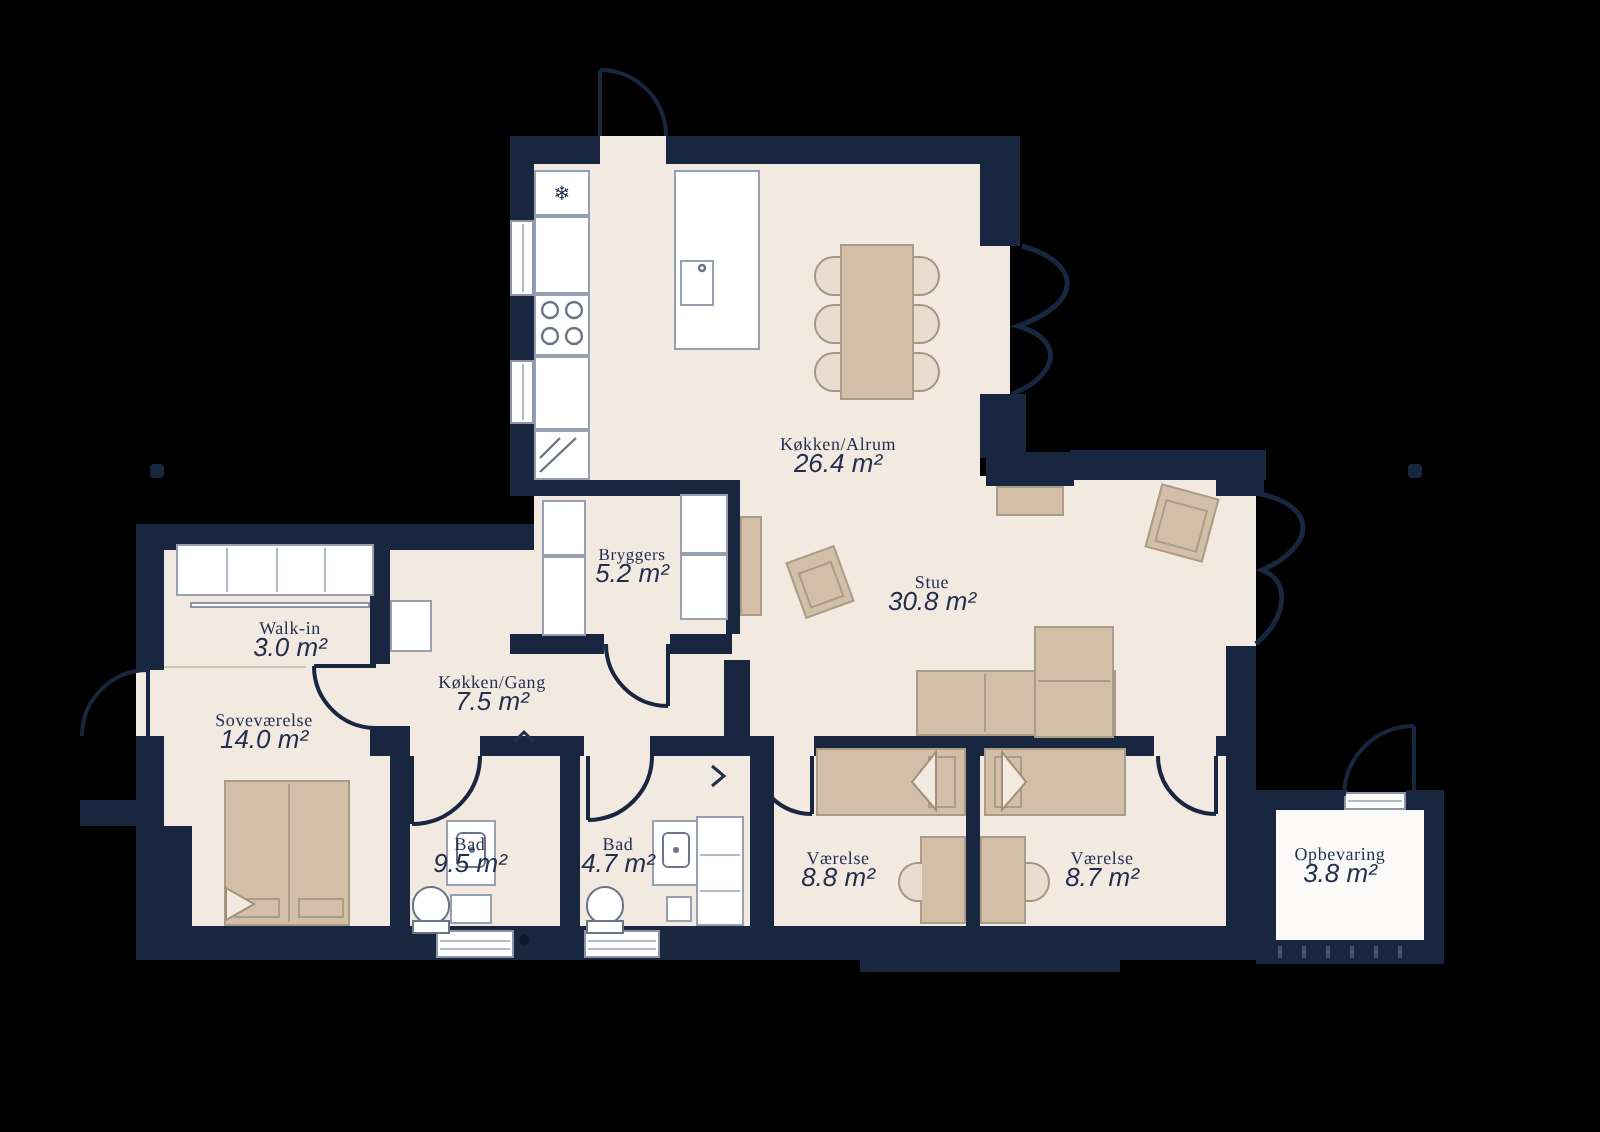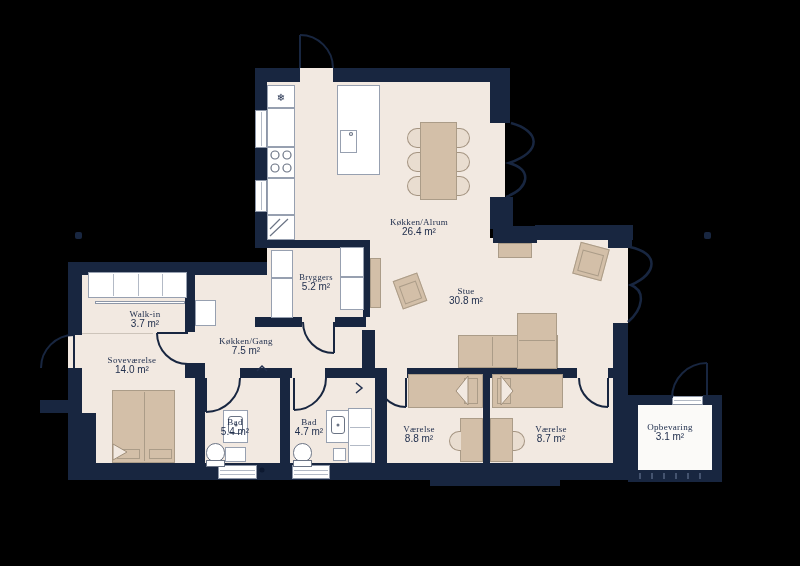--- a/index.html
+++ b/index.html
@@ -8,21 +8,21 @@
   .plan *{position:absolute;box-sizing:border-box;}
   .floor{background:#f2e9e1;}
   .wall{background:#182640;}
   .fix{background:#ffffff;border:1px solid #97a0b0;}
   .furn{background:#d3bfa8;border:1px solid #ab9c88;}
   .win{background:#ffffff;border:1px solid #8d96a7;}
   .vline{background:#b3bac6;width:1px;}
   .hline{background:#b3bac6;height:1px;}
   .rlabel{transform:translate(-50%,0);text-align:center;color:#22304e;white-space:nowrap;}
   .rname{position:static;font-size:9px;letter-spacing:.3px;line-height:10px;font-family:Liberation Serif, serif;}
-  .rarea{position:static;font-size:10px;line-height:10px;}
+  .rarea{position:static;font-size:13px;line-height:10px;font-style:italic;}
   .rlabel.small .rname{font-size:8.5px;}
   .chair{border:1.5px solid #a59582;background:#e9ddd0;}
   .chair.left{border-radius:10px 0 0 10px;border-right:none;}
   .chair.right{border-radius:0 10px 10px 0;border-left:none;}
   .toilet-bowl{background:#fff;border:1px solid #6b7485;border-radius:50% 50% 46% 46%;}
   .toilet-tank{background:#fff;border:1px solid #6b7485;}
   .vanity-bowl{border:1px solid #6b7485;border-radius:3px;left:4px;top:5px;right:4px;bottom:8px;}
   .vanity-dot{width:3px;height:3px;border-radius:50%;background:#6b7485;left:50%;top:50%;transform:translate(-50%,-50%);}
   .dot{background:#182640;border-radius:2px;}
   svg.overlay{left:0;top:0;pointer-events:none;}
@@ -244,44 +244,44 @@
   <div class="rlabel" style="left:466px;top:286px">
     <div class="rname">Stue</div>
     <div class="rarea">30.8 m²</div>
   </div>
   <div class="rlabel small" style="left:316px;top:272px">
     <div class="rname">Bryggers</div>
     <div class="rarea">5.2 m²</div>
   </div>
   <div class="rlabel" style="left:145px;top:309px">
     <div class="rname">Walk-in</div>
-    <div class="rarea">3.7 m²</div>
+    <div class="rarea">3.0 m²</div>
   </div>
   <div class="rlabel" style="left:132px;top:355px">
     <div class="rname">Soveværelse</div>
     <div class="rarea">14.0 m²</div>
   </div>
   <div class="rlabel" style="left:246px;top:336px">
     <div class="rname">Køkken/Gang</div>
     <div class="rarea">7.5 m²</div>
   </div>
   <div class="rlabel" style="left:235px;top:417px">
     <div class="rname">Bad</div>
-    <div class="rarea">5.4 m²</div>
+    <div class="rarea">9.5 m²</div>
   </div>
   <div class="rlabel" style="left:309px;top:417px">
     <div class="rname">Bad</div>
     <div class="rarea">4.7 m²</div>
   </div>
   <div class="rlabel" style="left:419px;top:424px">
     <div class="rname">Værelse</div>
     <div class="rarea">8.8 m²</div>
   </div>
   <div class="rlabel" style="left:551px;top:424px">
     <div class="rname">Værelse</div>
     <div class="rarea">8.7 m²</div>
   </div>
   <div class="rlabel" style="left:670px;top:422px">
     <div class="rname">Opbevaring</div>
-    <div class="rarea">3.1 m²</div>
+    <div class="rarea">3.8 m²</div>
   </div>
 
 </div>
 
 </body></html>

